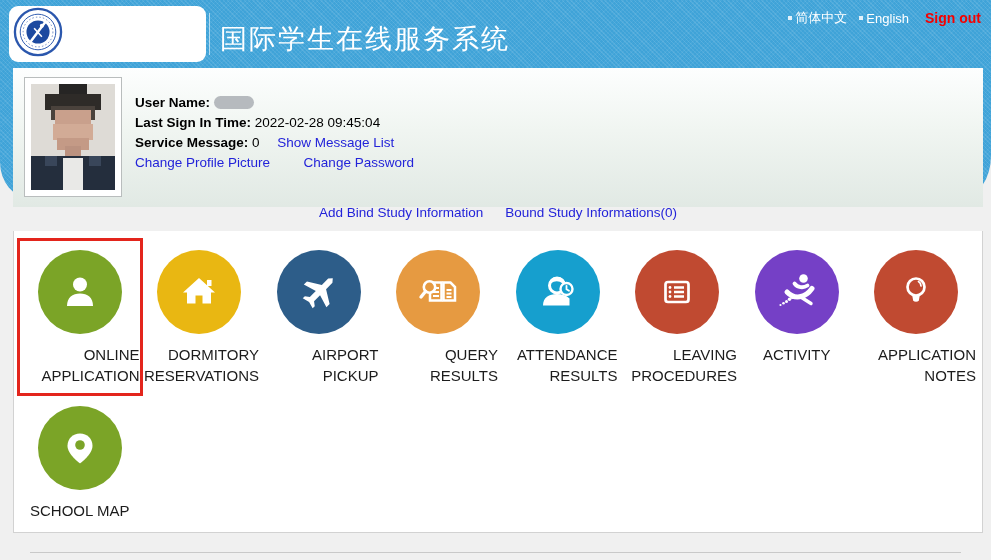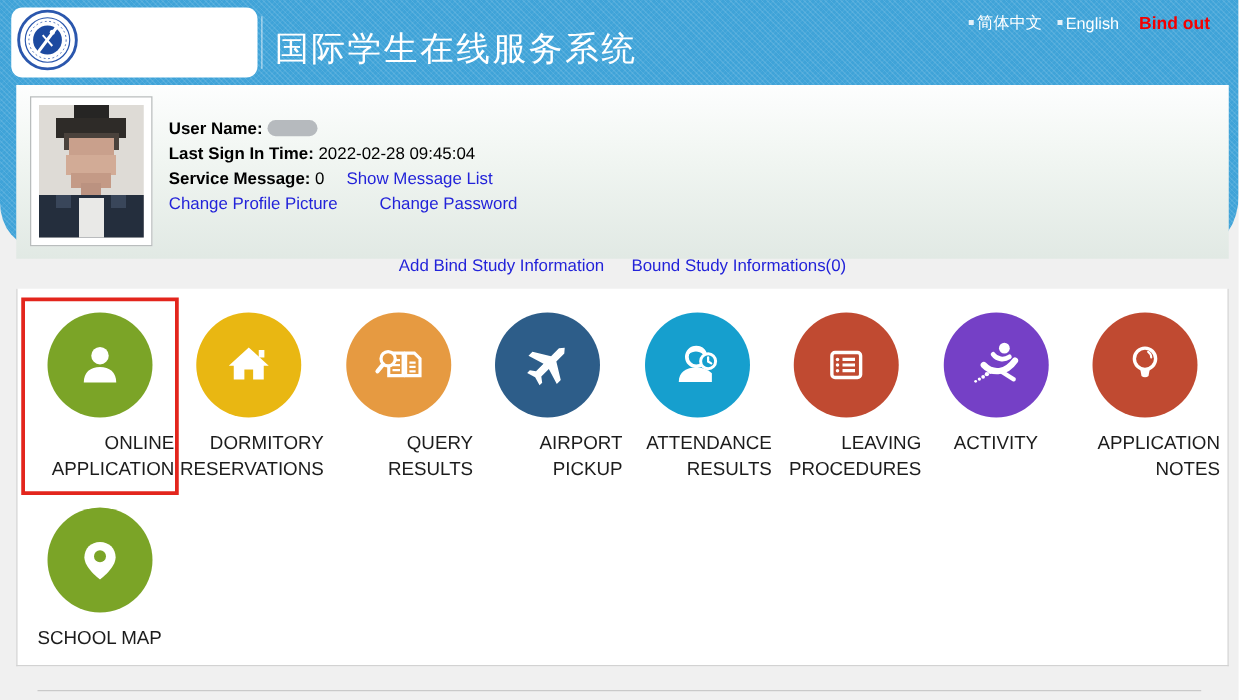--- a/index.html
+++ b/index.html
@@ -16,21 +16,21 @@
   
   .header { position:absolute; top:0; left:0; width:991px; height:68px; }
   .logo-box { position:absolute; left:9px; top:6px; width:197px; height:56px; background:#fff;
     border-radius:9px; display:flex; align-items:center; padding:3px 6px 3px 4px; }
   .logo-text { margin-left:3px; }
   .logo-cn { font-size:21px; font-weight:bold; font-style:italic; color:#1d3f9c; letter-spacing:1px; white-space:nowrap; }
   .logo-en { font-size:6.8px; font-weight:bold; color:#1d3f9c; letter-spacing:.4px; white-space:nowrap; margin-top:2px; }
   .header-divider { position:absolute; left:209px; top:13px; width:1px; height:42px; background:rgba(255,255,255,.6); }
   .title-cn { position:absolute; left:220px; top:21px; font-size:27px; font-weight:normal; color:#ffffff; letter-spacing:2px; }
   .title-en { position:absolute; left:221px; top:41px; font-size:16px; font-weight:bold; color:#e8f5fd; }
-  .lang-bar { position:absolute; right:23px; top:9px; display:flex; align-items:center; font-size:13px; color:#fff; }
+  .lang-bar { position:absolute; right:10px; top:9px; display:flex; align-items:center; font-size:13px; color:#fff; }
   .lang-item { display:flex; align-items:center; margin-left:12px; cursor:pointer; }
   .sq-bullet { display:inline-block; width:4px; height:4px; background:#e3f1fa; margin-right:3px; }
   .sign-out { margin-left:16px; color:#f40000; font-weight:bold; font-size:14px; cursor:pointer; }
 
   
   .panel { position:absolute; left:13px; top:68px; width:970px; height:465px; display:flex; flex-direction:column;gap:24px; }
   .user-panel { position:relative; height:164px;
     background:linear-gradient(180deg,#fdfefe 0%, #f0f5f1 45%, #e1e9e4 100%); }
   .photo-frame { position:absolute; left:11px; top:9px; background:#fff; border:1px solid #b9bdbd; padding:6px; }
   .photo-frame svg { display:block; }
@@ -80,21 +80,21 @@
     <div class="title-cn">国际学生在线服务系统</div>
     <div class="lang-bar">
       <span class="lang-item">
         <span class="sq-bullet"></span>
         <span>简体中文</span>
       </span>
       <span class="lang-item">
         <span class="sq-bullet"></span>
         <span>English</span>
       </span>
-      <span class="sign-out" style="color: rgb(244, 0, 0);">Bind out</span>
+      <span class="sign-out" style="color: rgb(244, 0, 0);">Sign out</span>
     </div>
   </div>
 
   <div class="panel">
     <div class="user-panel">
       <div class="photo-frame">
         <svg width="84" height="106" viewBox="0 0 84 106" shape-rendering="crispEdges">
           <rect x="0" y="0" width="84" height="106" fill="#dedbd6"></rect>
           <rect x="28" y="0" width="28" height="14" fill="#262524"></rect>
           <rect x="14" y="10" width="56" height="16" fill="#2e2b28"></rect>
@@ -153,41 +153,41 @@
             <svg width="48" height="48" viewBox="0 0 48 48">
               <rect x="32" y="12" width="4.5" height="6" fill="#fff"></rect>
               <path d="M24 10 L40 24.5 h-4 v11 h-8.5 v-8 h-7 v8 H12 v-11 H8 z" fill="#fff"></path>
               <rect x="21.3" y="28" width="5.4" height="7.5" fill="var(--c)"></rect>
             </svg>
           </div>
           <div class="tlabel">DORMITORY RESERVATIONS</div>
         </div>
 
         <div class="tile">
+          <div class="circle" style="--c: #2d5d89;">
+            <svg width="48" height="48" viewBox="0 0 48 48">
+              <g transform="rotate(45 24 24)">
+                <path d="M24 4.5 l3 3.5 v9 l13 8 v4.5 l-13-4 v8.5 l4 3 v3 l-7-2 -7 2 v-3 l4-3 v-8.5 l-13 4 V25 l13-8 v-9 z" fill="#fff"></path>
+              </g>
+            </svg>
+          </div>
+          <div class="tlabel">AIRPORT PICKUP</div>
+        </div>
+
+        <div class="tile">
           <div class="circle" style="--c: #e69a41;">
             <svg width="48" height="48" viewBox="0 0 48 48">
               <path d="M16 14.5 h11.5 v18 H16 z" fill="none" stroke="#fff" stroke-width="2.5"></path>
               <path d="M29.5 14.5 h7 l4.5 4.5 v13.5 h-11.5 z" fill="none" stroke="#fff" stroke-width="2.5"></path>
               <path d="M19 20 h6 M19 24 h6 M19 28 h6 M32.5 22 h5 M32.5 25.5 h5 M32.5 29 h5" stroke="#fff" stroke-width="1.8"></path>
               <circle cx="15.5" cy="19" r="5.7" fill="var(--c)" stroke="#fff" stroke-width="2.6"></circle>
               <path d="M11.5 23.5 l-4.5 5.5" stroke="#fff" stroke-width="3.4" stroke-linecap="round"></path>
             </svg>
           </div>
           <div class="tlabel">QUERY RESULTS</div>
-        </div>
-
-        <div class="tile">
-          <div class="circle" style="--c: #2d5d89;">
-            <svg width="48" height="48" viewBox="0 0 48 48">
-              <g transform="rotate(45 24 24)">
-                <path d="M24 4.5 l3 3.5 v9 l13 8 v4.5 l-13-4 v8.5 l4 3 v3 l-7-2 -7 2 v-3 l4-3 v-8.5 l-13 4 V25 l13-8 v-9 z" fill="#fff"></path>
-              </g>
-            </svg>
-          </div>
-          <div class="tlabel">AIRPORT PICKUP</div>
         </div>
 
         <div class="tile">
           <div class="circle" style="--c: #169fce;">
             <svg width="48" height="48" viewBox="0 0 48 48">
               <circle cx="23" cy="17.5" r="7.5" fill="none" stroke="#fff" stroke-width="3"></circle>
               <path d="M15 15.5 a8.5 8.5 0 0 1 16 -1.5 l-2.5 1.5 c-3.5-3-8-3-11.5 0 z" fill="#fff"></path>
               <path d="M9 37.5 c0-8 6-11.5 14-11.5 5 0 9.5 1.5 12.5 4.5 v7 z" fill="#fff"></path>
               <circle cx="32.5" cy="21" r="6" fill="var(--c)" stroke="#fff" stroke-width="2.4"></circle>
               <path d="M32.5 17.8 v3.4 l2.5 1.5" stroke="#fff" stroke-width="1.8" fill="none" stroke-linecap="round"></path>

